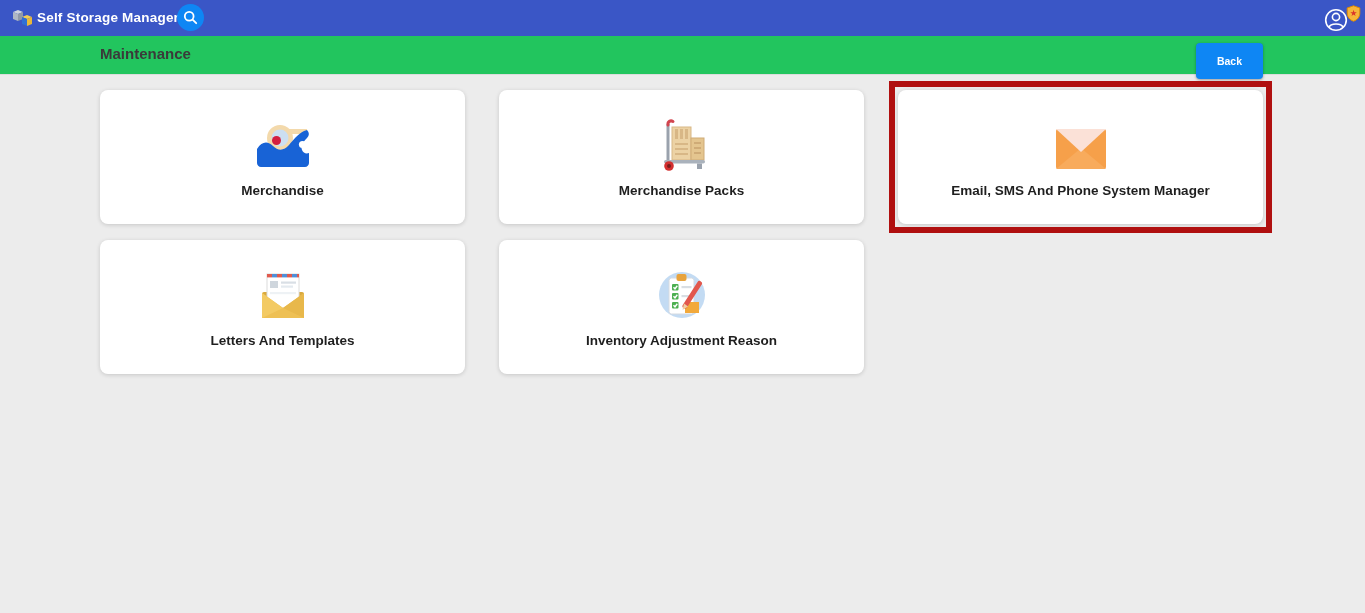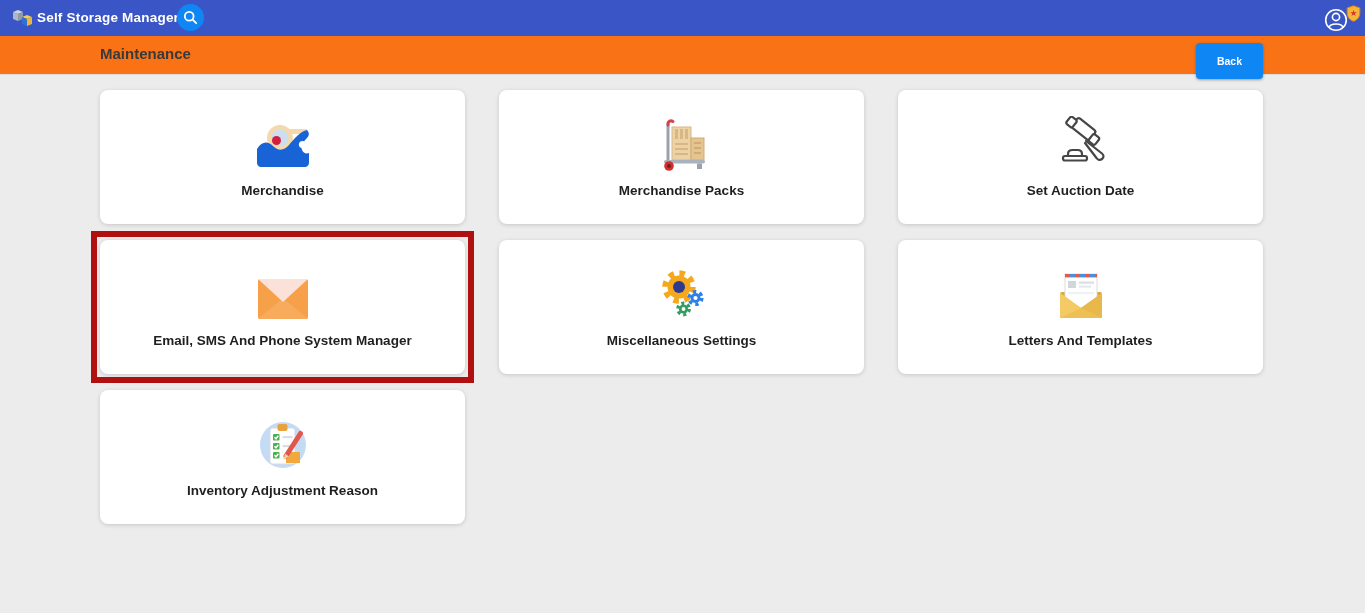--- a/index.html
+++ b/index.html
@@ -18,21 +18,21 @@
   .logo{position:absolute;left:11px;top:8px;width:24px;height:20px;}
   .app-title{position:absolute;left:37px;top:0;height:36px;line-height:36px;
     color:#fff;font-size:13.5px;font-weight:600;letter-spacing:.2px;}
   .search-btn{position:absolute;left:177px;top:4px;width:27px;height:27px;border-radius:50%;
     background:var(--accent-blue);border:none;padding:0;cursor:pointer;
     display:flex;align-items:center;justify-content:center;}
   .avatar-wrap{position:absolute;right:3px;top:6px;width:38px;height:28px;cursor:pointer;}
   .avatar-wrap .person{position:absolute;left:0;top:2px;}
   .avatar-wrap .badge{position:absolute;right:1px;top:-1px;}
   
-  .titlebar{position:absolute;top:36px;left:0;right:0;height:39px;background:#f97316;
+  .titlebar{position:absolute;top:36px;left:0;right:0;height:39px;background:#22c55e;
     border-bottom:1px solid #dcdcdc;}
   .page-title{position:absolute;left:100px;top:9px;font-size:15px;font-weight:bold;color:#3a3a3a;}
   .back-btn{position:absolute;right:102px;top:7px;width:67px;height:36px;border:none;border-radius:4px;
     background:var(--accent-blue);color:#fff;font-size:10.5px;font-weight:bold;cursor:pointer;
     box-shadow:0 1px 3px rgba(0,0,0,.35);font-family:inherit;}
   
   .grid{position:absolute;left:100px;top:90px;width:1163px;
     display:grid;grid-template-columns:repeat(3,1fr);grid-auto-rows:134px;gap:16px 34px;}
   .card{background:var(--card-bg);border-radius:8px;box-shadow:0 1px 4px rgba(0,0,0,.16);
     display:flex;flex-direction:column;align-items:center;justify-content:center;
@@ -111,60 +111,29 @@
     <rect x="40" y="31" width="7" height="2" fill="#cfab77"></rect>
     <rect x="40" y="36" width="7" height="2" fill="#cfab77"></rect>
     <rect x="10" y="44" width="41" height="3.5" rx="1.7" fill="#aab2bc"></rect>
     <circle cx="15" cy="50" r="4.8" fill="#d32f2f"></circle>
     <circle cx="15" cy="50" r="2" fill="#791d1d"></circle>
     <rect x="43" y="47.5" width="5" height="5.5" fill="#9aa2ad"></rect>
   </svg>
       </span>
     <span class="card-label">Merchandise Packs</span>
   </div>
-    <div class="card">
-    <span class="icon">
-        <svg width="58" height="56" viewBox="0 0 58 56">
-    <g stroke="#464646" stroke-width="2.2" fill="#ffffff" stroke-linejoin="round" stroke-linecap="round">
-      <rect x="20" y="7" width="23" height="12" rx="2.5" transform="rotate(38 31.5 13)"></rect>
-      <rect x="15.5" y="1.5" width="8" height="9" rx="2" transform="rotate(38 19.5 6)"></rect>
-      <rect x="38" y="19" width="8" height="9" rx="2" transform="rotate(38 42 23.5)"></rect>
-      <path d="M34 25 L50 37.5 C52 39 52 41.5 50 43 C48 44.5 45.8 44 44.5 42 L33 27"></path>
-      <path d="M16 38 C16 35.5 18 34 20.5 34 L25.5 34 C28 34 30 35.5 30 38 L30 40 L16 40 Z"></path>
-      <rect x="11" y="40" width="24" height="4.5" rx="2"></rect>
-    </g>
-  </svg>
-      </span>
-    <span class="card-label">Set Auction Date</span>
-  </div>
     <div class="card highlighted">
     <span class="icon">
         <svg width="56" height="48" viewBox="0 0 56 48">
     <rect x="3" y="5" width="50" height="40" rx="2" fill="#f6a04a"></rect>
     <polygon points="3,45 28,24 53,45" fill="#f8ab5c"></polygon>
     <polygon points="3,5 53,5 28,28" fill="#fbe1d7"></polygon>
   </svg>
       </span>
     <span class="card-label">Email, SMS And Phone System Manager</span>
-  </div>
-    <div class="card">
-    <span class="icon">
-        <svg width="56" height="56" viewBox="0 0 56 56">
-    <circle cx="25" cy="21" r="13.5" fill="none" stroke="#f5a81c" stroke-width="6.5" stroke-dasharray="5.3 5.3"></circle>
-    <circle cx="25" cy="21" r="11.5" fill="#f5a81c"></circle>
-    <circle cx="25" cy="21" r="6" fill="#2c3a8f"></circle>
-    <circle cx="41.5" cy="32" r="6.3" fill="none" stroke="#2e7fe8" stroke-width="3.6" stroke-dasharray="3.3 3.3"></circle>
-    <circle cx="41.5" cy="32" r="5" fill="#2e7fe8"></circle>
-    <circle cx="41.5" cy="32" r="2.1" fill="#ffffff"></circle>
-    <circle cx="29.5" cy="43" r="5.7" fill="none" stroke="#2f9e60" stroke-width="3.4" stroke-dasharray="3 3"></circle>
-    <circle cx="29.5" cy="43" r="4.6" fill="#2f9e60"></circle>
-    <circle cx="29.5" cy="43" r="1.9" fill="#ffffff"></circle>
-  </svg>
-      </span>
-    <span class="card-label">Miscellaneous Settings</span>
   </div>
     <div class="card">
     <span class="icon">
         <svg width="56" height="52" viewBox="0 0 56 52">
     <rect x="7" y="22" width="42" height="26" rx="2" fill="#d9a93e"></rect>
     <rect x="12" y="4" width="32" height="34" fill="#ffffff" stroke="#dcdcdc" stroke-width="1"></rect>
     <g>
       <rect x="12" y="4" width="5" height="3.4" fill="#e05a4e"></rect>
             <rect x="17" y="4" width="5" height="3.4" fill="#4f8fd8"></rect>
       <rect x="22" y="4" width="5" height="3.4" fill="#e05a4e"></rect>

